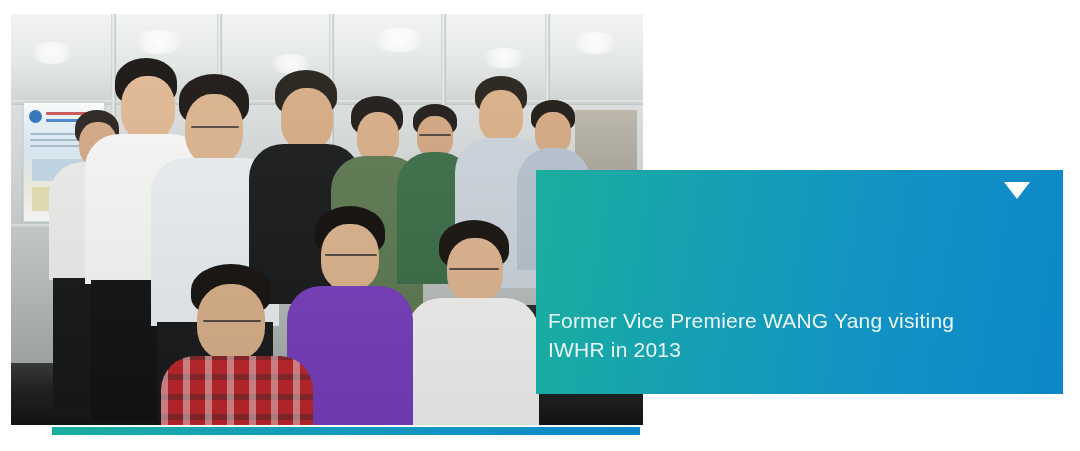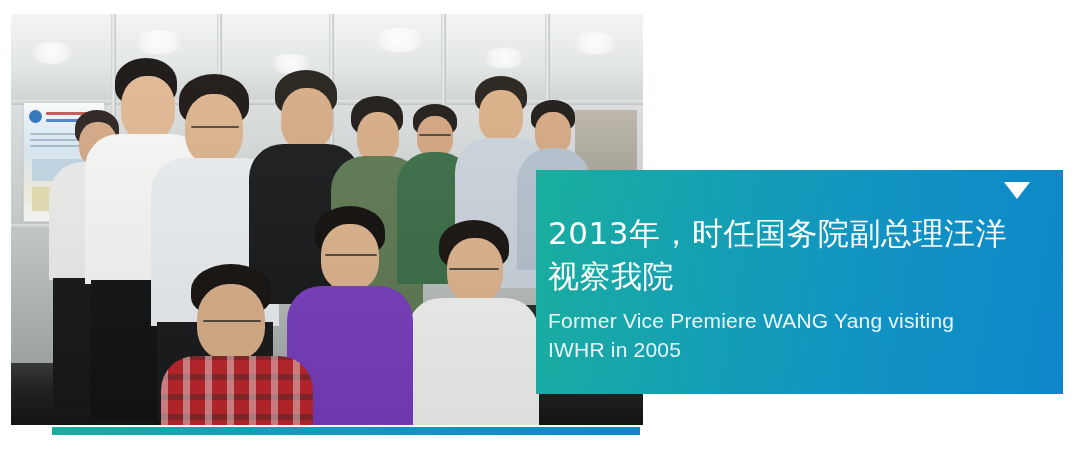--- a/index.html
+++ b/index.html
@@ -335,21 +335,19 @@
                repeating-linear-gradient(0deg, rgba(40,40,40,.35) 0 6px, rgba(40,40,40,0) 6px 20px),
                #c0272d;"></div>
       </div>
 
       <div class="photo-grade"></div>
     </div>
   </div>
 
   <div class="caption-panel">
     <div class="caption-marker"></div>
-    <div class="caption-title">2013年，时任国务院副总理汪洋
-视察我院</div>
     <div class="caption-sub">Former Vice Premiere WANG Yang visiting
-IWHR in 2005</div>
+IWHR in 2013</div>
   </div>
 
   <div class="accent-bar"></div>
 
 </div>
 
 </body></html>

